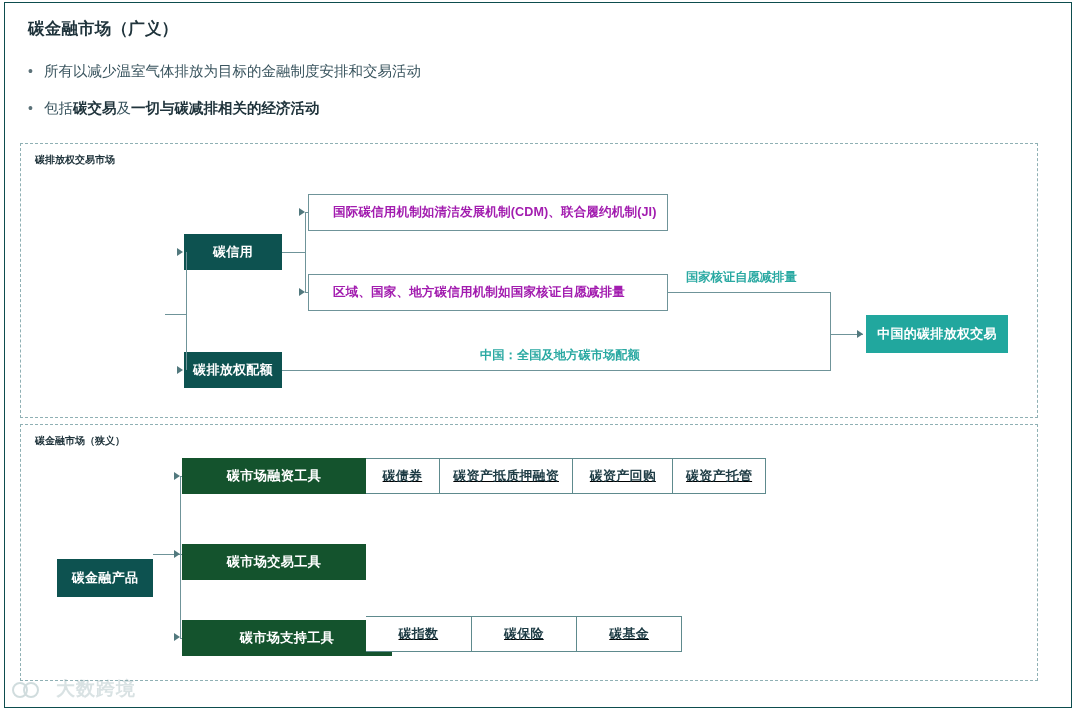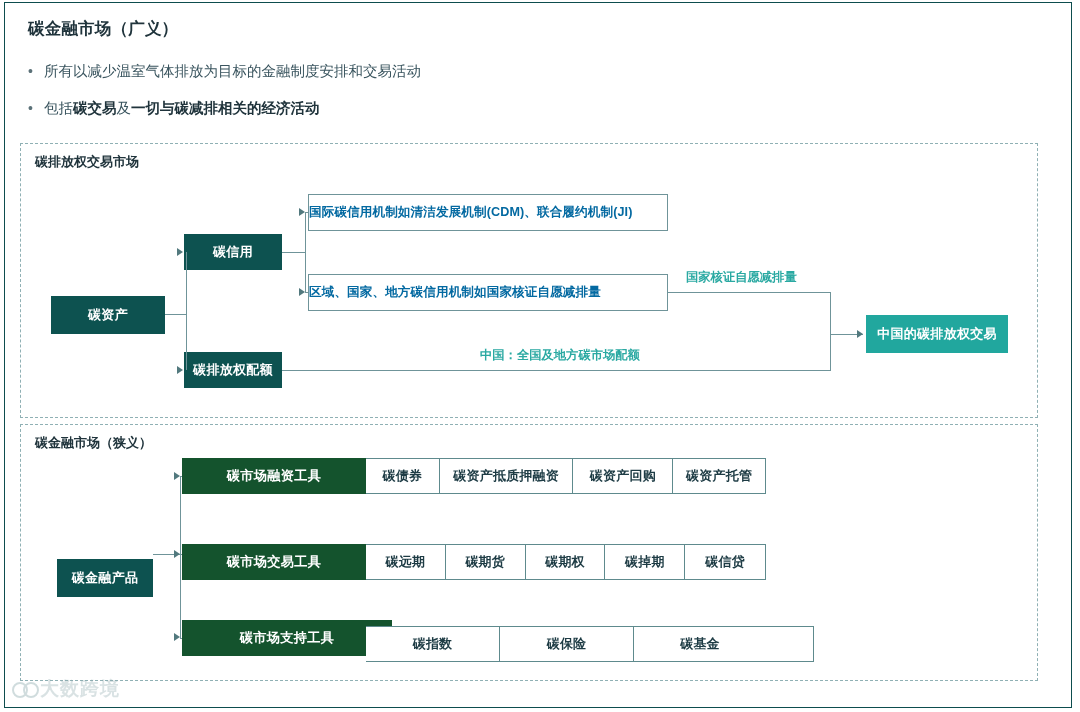--- a/index.html
+++ b/index.html
@@ -49,45 +49,45 @@
   .sect {
     position: absolute;
     box-sizing: border-box;
     border: 1.4px dashed #8fb0b4;
     background: #fff;
   }
   #sect-top { left: 20px; top: 143px; width: 1018px; height: 275px; }
   #sect-bot { left: 20px; top: 424px; width: 1018px; height: 257px; }
   .sect-title {
     position: absolute; left: 14px; top: 9px;
-    font-size: 13px; font-weight: bold; color: #20343c;
+    font-size: 10px; font-weight: bold; color: #20343c;
   }
 
   
   .node {
     position: absolute;
     box-sizing: border-box;
     display: flex; align-items: center; justify-content: center;
     text-align: center;
     color: #ffffff;
     background: #0d5250;
     font-weight: bold;
     font-size: 13px;
     letter-spacing: .3px;
   }
   .node.teal { background: #21a79e; }
   .obox {
     position: absolute;
     box-sizing: border-box;
     border: 1.1px solid #6f9499;
     background: #ffffff;
-    color: #0369a1;
+    color: #a21caf;
     display: flex; align-items: center;
     font-size: 12.6px; font-weight: bold;
-    padding-left: 0;
+    padding-left: 24px;
     letter-spacing: .1px;
   }
 
   
   .ln {
     position: absolute;
     background: #6f9499;
   }
   .lnh { height: 1.2px; }
   .lnv { width: 1.2px; }
@@ -114,34 +114,35 @@
     letter-spacing: .3px;
   }
   .row-cells {
     position: absolute;
     box-sizing: border-box;
     display: flex;
     border: 1.1px solid #5e8a8d;
     border-left: none;
     background: #fff;
     height: 36px;
+    text-decoration: underline;
   }
   .cell {
     box-sizing: border-box;
     display: flex; align-items: center; justify-content: center;
     font-size: 13px; font-weight: bold; color: #1d3b44;
     border-right: 1.1px solid #5e8a8d;
     letter-spacing: .2px;
   }
   .cell:last-child { border-right: none; }
 
   
   #wm {
     position: absolute; left: 10px; top: 676px;
-    display: flex; align-items: center; gap: 0;
+    display: flex; align-items: center; gap: 16px;
     opacity: .32;
   }
   #wm .wm-logo {
     width: 30px; height: 22px; position: relative;
   }
   #wm .wm-logo .c1, #wm .wm-logo .c2 {
     position: absolute; top: 4px;
     width: 12px; height: 12px; border-radius: 50%;
     border: 2.4px solid #6f9499;
   }
@@ -165,21 +166,20 @@
   </div>
 
   <div class="bullet-row" id="b2">
     <span class="bullet-dot">•</span>
     <span class="bullet-txt"><span>包括</span><b>碳交易</b><span>及</span><b>一切与碳减排相关的经济活动</b></span>
   </div>
 
   <div class="sect" id="sect-top">
     <div class="sect-title">碳排放权交易市场</div>
 
-    <div class="node" style="left:30px; top:152px; width:114px; height:38px;">碳资产</div>
 
     <div class="node" style="left:163px; top:90px; width:98px; height:36px;">碳信用</div>
 
     <div class="node" style="left:163px; top:208px; width:98px; height:36px;font-family:Liberation Serif, serif;">碳排放权配额</div>
 
     <div class="ln lnh" style="left:144px; top:170px; width:22px;"></div>
     <div class="ln lnv" style="left:165px; top:108px; height:118px;"></div>
     <div class="ln lnh" style="left:165px; top:107.5px; width:(0);"></div>
     <div class="arrow" style="left:156px; top:104px;"></div>
     <div class="arrow" style="left:156px; top:222px;"></div>
@@ -225,30 +225,23 @@
 
     <div class="row-head" style="left:161px; top:33px; width:184px; height:36px;">碳市场融资工具</div>
     <div class="row-cells" style="left:345px; top:33px; width:400px;">
       <div class="cell" style="width:74px;">碳债券</div>
       <div class="cell" style="width:134px;">碳资产抵质押融资</div>
       <div class="cell" style="width:100px;">碳资产回购</div>
       <div class="cell" style="width:92px;">碳资产托管</div>
     </div>
 
     <div class="row-head" style="left:161px; top:119px; width:184px; height:36px;">碳市场交易工具</div>
-    <div class="row-cells" style="left:345px; top:119px; width:400px;">
-      <div class="cell" style="width:80px;">碳远期</div>
-      <div class="cell" style="width:80px;">碳期货</div>
-      <div class="cell" style="width:80px;">碳期权</div>
-      <div class="cell" style="width:80px;">碳掉期</div>
-      <div class="cell" style="width:80px;">碳信贷</div>
-    </div>
 
     <div class="row-head" style="left:161px; top:195px; width:210px; height:36px;">碳市场支持工具</div>
-    <div class="row-cells" style="left:345px; top:201px; width:448px;">
+    <div class="row-cells" style="left:345px; top:191px; width:316px;">
       <div class="cell" style="width:134px;">碳指数</div>
       <div class="cell" style="width:134px;">碳保险</div>
       <div class="cell" style="width:132px;">碳基金</div>
     </div>
   </div>
 
   <div id="wm">
     <span class="wm-logo">
       <span class="c1"></span>
         <span class="c2"></span>

